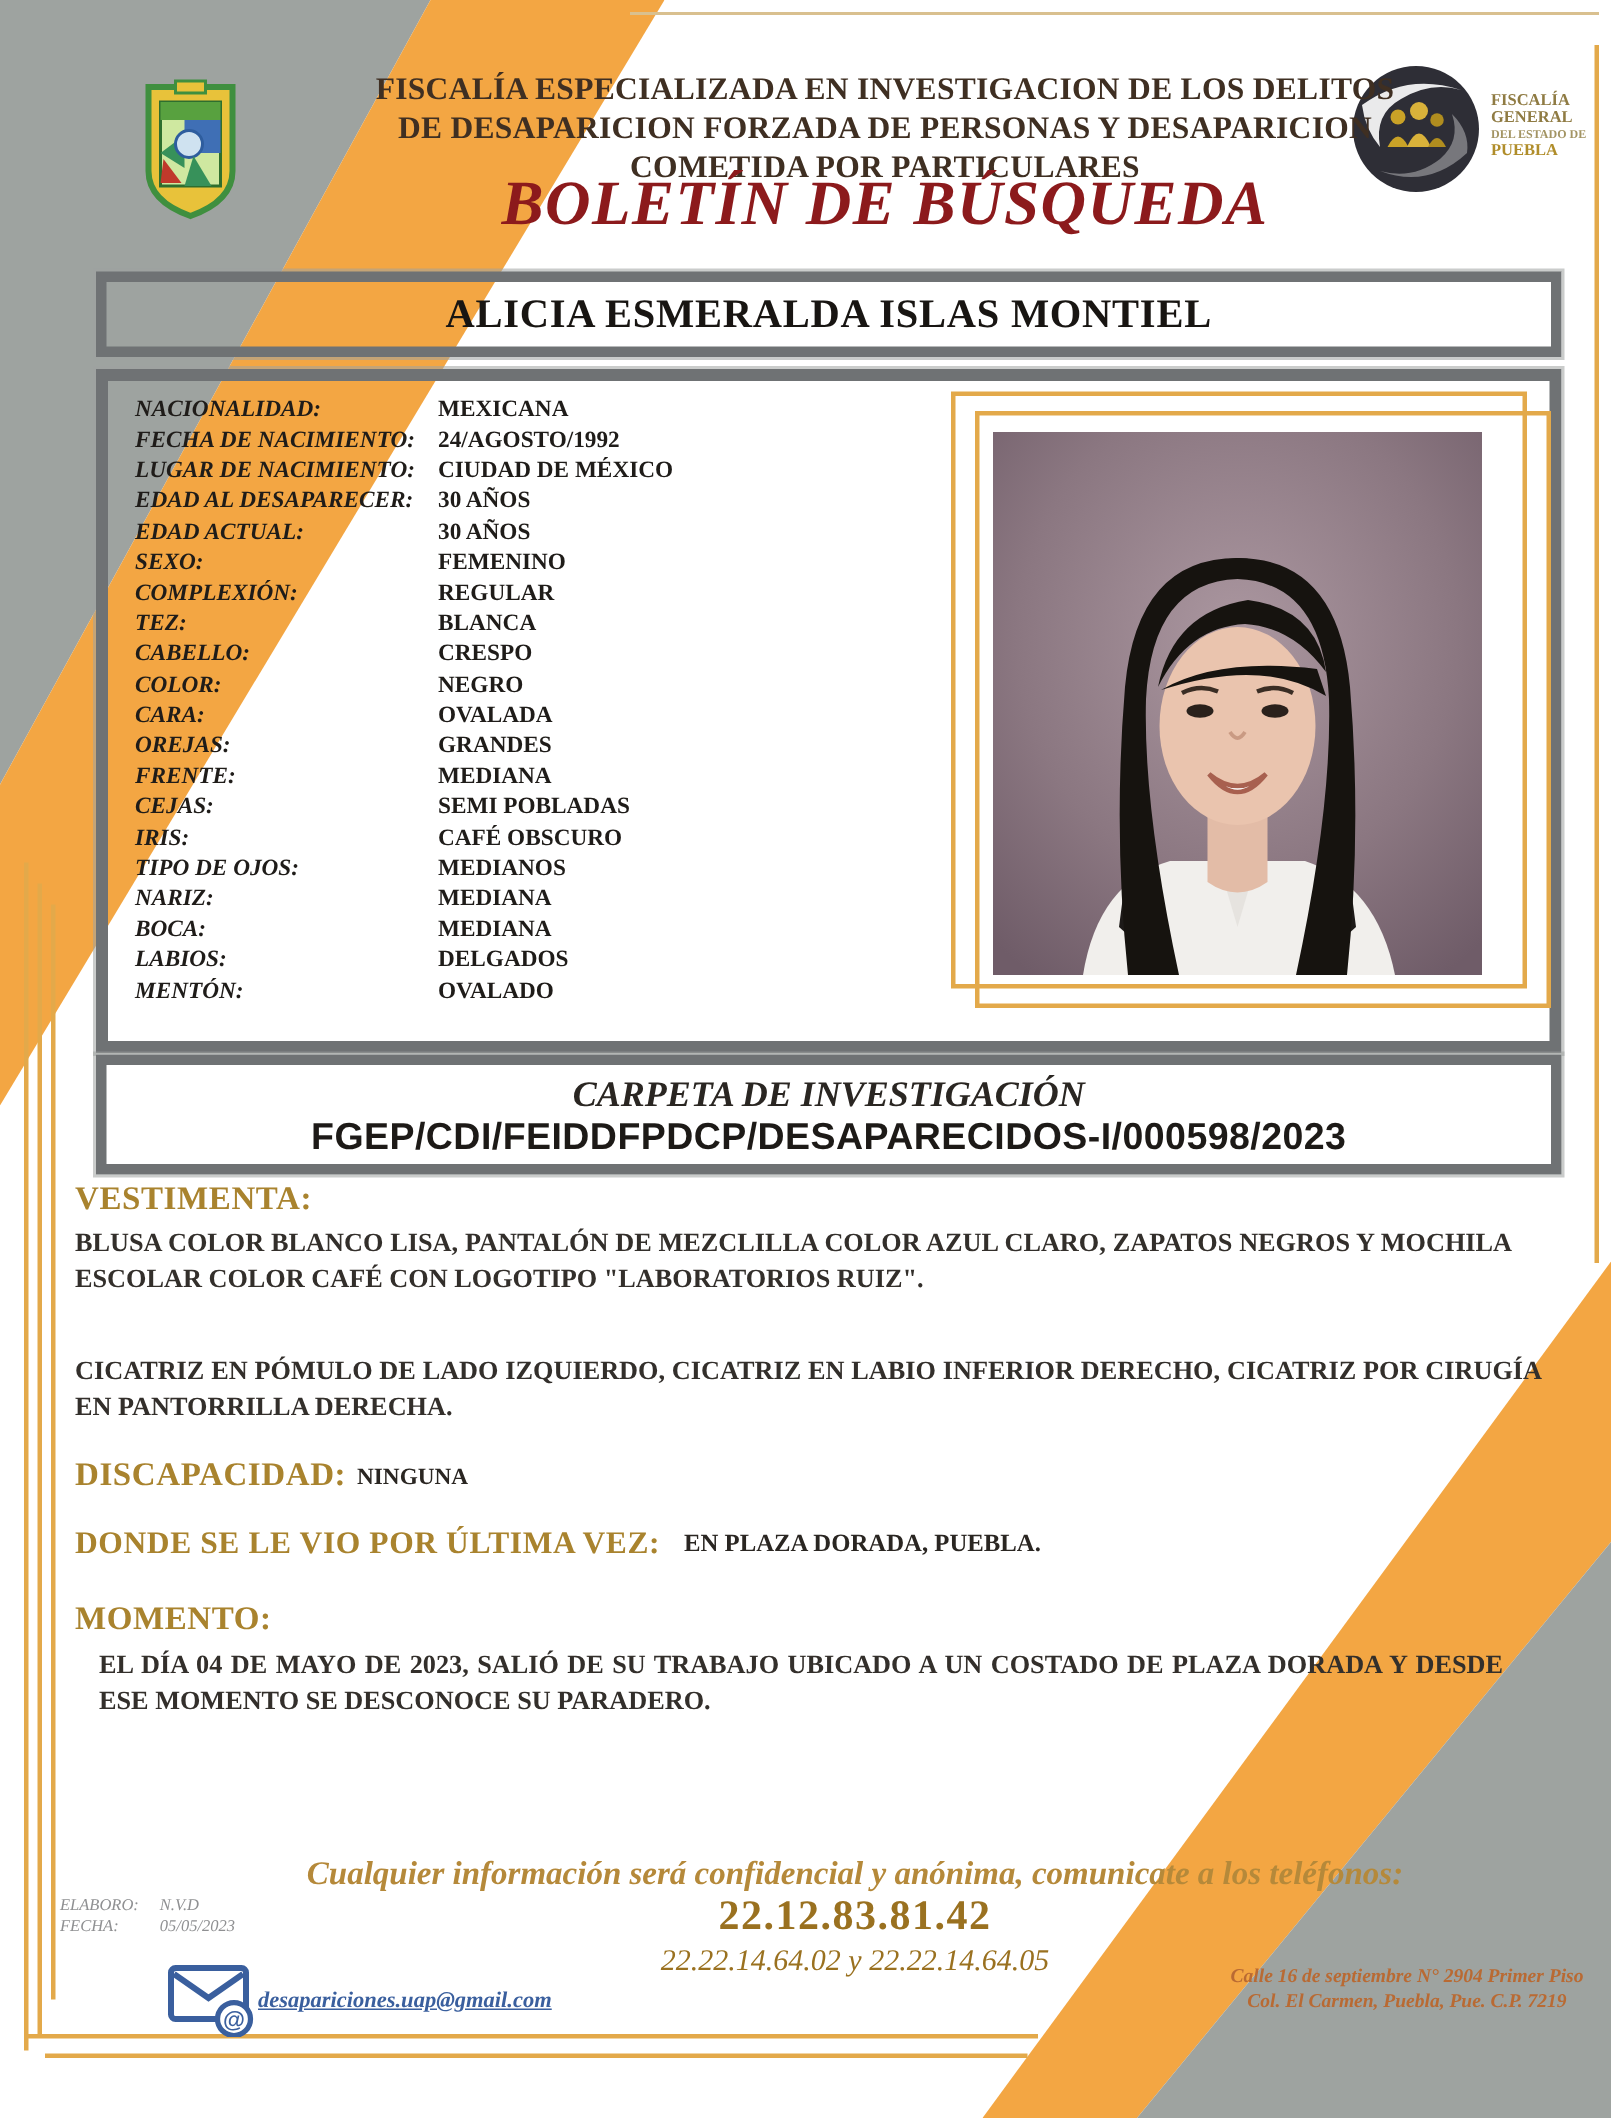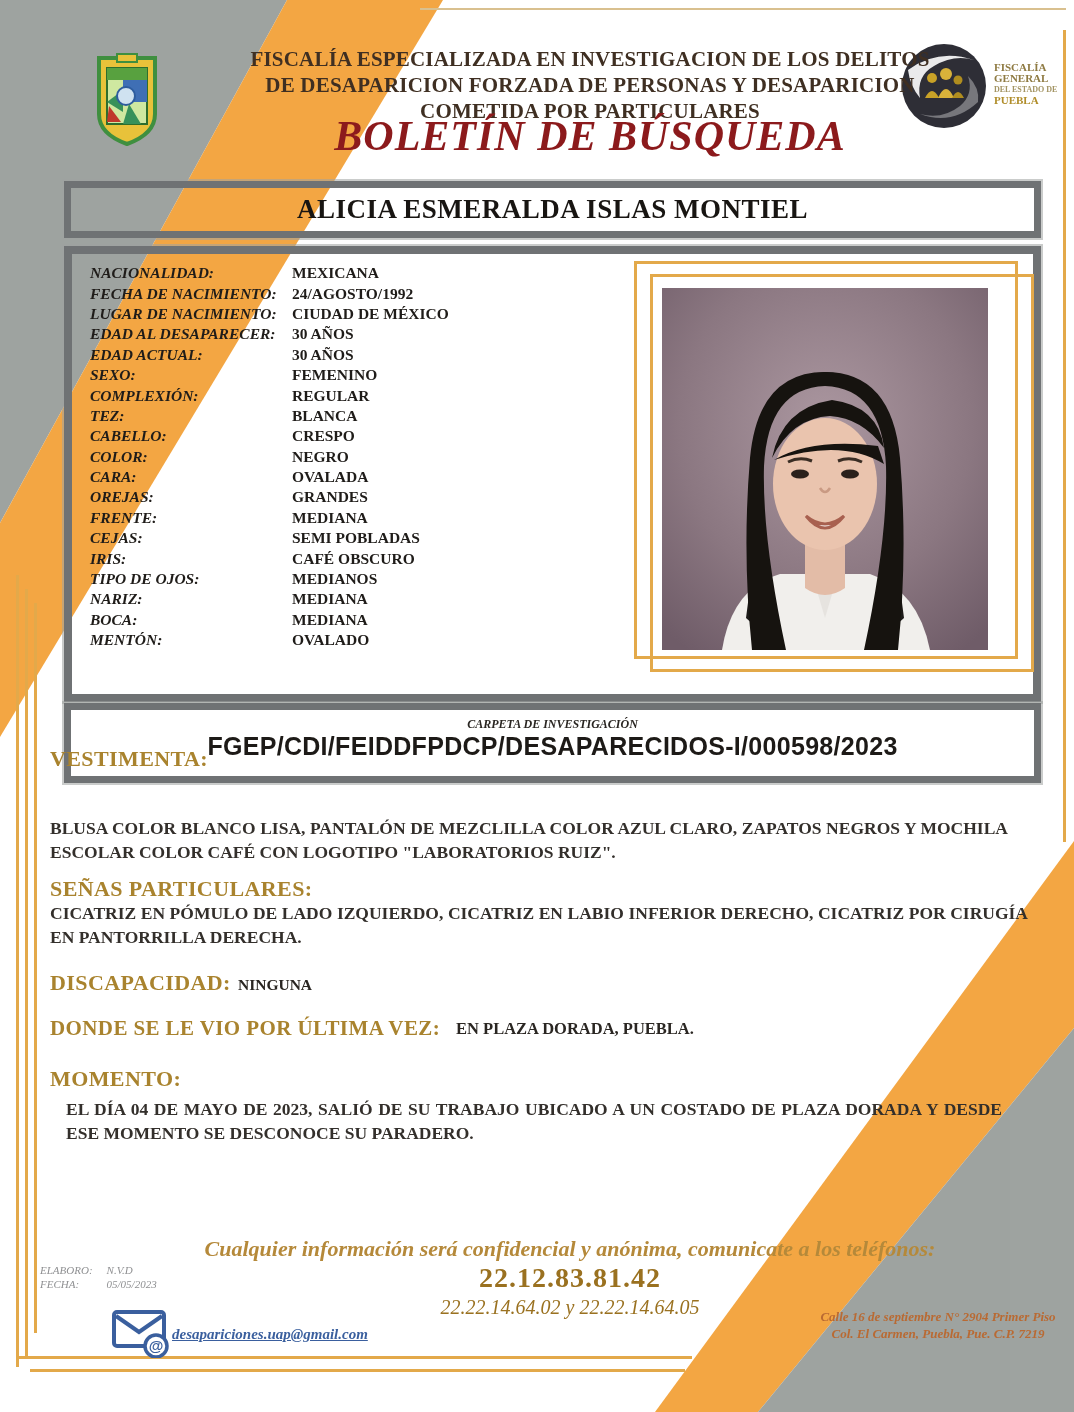--- a/index.html
+++ b/index.html
@@ -27,21 +27,21 @@
   .fge-text{font-weight:bold;color:#8f7b43;line-height:11px;}
   .person-name{font-weight:bold;font-size:27px;color:#181512;letter-spacing:.5px;white-space:nowrap;}
   
   .rows{position:absolute;left:90px;top:263px;width:560px;}
   .row{display:flex;height:20.4px;align-items:center;}
   .lbl{width:202px;font-style:italic;font-weight:bold;font-size:15.5px;color:#1f1c19;white-space:nowrap;}
   .val{font-weight:bold;font-size:15.5px;color:#1f1c19;white-space:nowrap;}
   
   .pframe{position:absolute;border:3px solid #e3a94a;background:transparent;}
   
-  .case-title{font-style:italic;font-weight:bold;font-size:12px;color:#2a2622;margin-top:7px;}
+  .case-title{font-style:italic;font-weight:bold;font-size:24px;color:#2a2622;margin-top:7px;}
   .case-number{font-family:"Liberation Sans","DejaVu Sans",sans-serif;font-weight:bold;font-size:25px;color:#1d1a17;letter-spacing:.3px;}
   
   .shead{position:absolute;font-weight:bold;font-size:22px;color:#a9832e;letter-spacing:.4px;white-space:nowrap;}
   .body-text{position:absolute;font-weight:bold;font-size:17.5px;line-height:24px;color:#332f2b;text-align:justify;}
   .inline-val{position:absolute;font-weight:bold;font-size:15.5px;color:#2a2622;white-space:nowrap;}
   
   .confidential{position:absolute;left:100px;top:1236px;width:940px;text-align:center;
                 font-weight:bold;font-style:italic;font-size:22px;color:#b5893a;}
   .phone-main{position:absolute;left:100px;top:1262px;width:940px;text-align:center;
               font-weight:bold;font-size:28px;color:#9a7120;letter-spacing:1px;}
@@ -184,20 +184,24 @@
         <span class="lbl">TIPO DE OJOS:</span>
         <span class="val">MEDIANOS</span>
       </div>
     <div class="row">
         <span class="lbl">NARIZ:</span>
         <span class="val">MEDIANA</span>
       </div>
     <div class="row">
         <span class="lbl">BOCA:</span>
         <span class="val">MEDIANA</span>
+      </div>
+    <div class="row">
+        <span class="lbl">LABIOS:</span>
+        <span class="val">DELGADOS</span>
       </div>
     <div class="row">
         <span class="lbl">MENTÓN:</span>
         <span class="val">OVALADO</span>
       </div>
   </div>
 
   <div class="pframe" style="left:634px;top:261px;width:378px;height:392px;"></div>
   <div class="pframe" style="left:650px;top:274px;width:378px;height:392px;"></div>
   <div class="abs" style="left:662px;top:288px;">
@@ -226,24 +230,23 @@
       <path d="M158 200 Q163 208 168 200" stroke="#c99a83" stroke-width="2.5" fill="none"></path>
       <path d="M144 228 Q163 244 182 228 Q163 252 144 228Z" fill="#ffffff" stroke="#a8604f" stroke-width="3"></path>
     </svg>
   </div>
 
   <div class="gbox case-box">
     <div class="case-title">CARPETA DE INVESTIGACIÓN</div>
     <div class="case-number">FGEP/CDI/FEIDDFPDCP/DESAPARECIDOS-I/000598/2023</div>
   </div>
 
-  <div class="shead" style="left:50px;top:746px;">VESTIMENTA:</div>
+  <div class="shead" style="left:50px;top:786px;">VESTIMENTA:</div>
   <div class="body-text" style="left:50px;top:816px;width:958px;">BLUSA COLOR BLANCO LISA, PANTALÓN DE MEZCLILLA COLOR AZUL CLARO, ZAPATOS NEGROS Y MOCHILA ESCOLAR COLOR CAFÉ CON LOGOTIPO "LABORATORIOS RUIZ".</div>
 
-  <div class="shead" style="left:50px;top:876px;">SEÑAS PARTICULARES:</div>
   <div class="body-text" style="left:50px;top:901px;width:978px;">CICATRIZ EN PÓMULO DE LADO IZQUIERDO, CICATRIZ EN LABIO INFERIOR DERECHO, CICATRIZ POR CIRUGÍA EN PANTORRILLA DERECHA.</div>
 
   <div class="shead" style="left:50px;top:970px;">DISCAPACIDAD:</div>
   <div class="inline-val" style="left:238px;top:976px;">NINGUNA</div>
 
   <div class="shead" style="left:50px;top:1016px;font-size:21px;">DONDE SE LE VIO POR ÚLTIMA VEZ:</div>
   <div class="inline-val" style="left:456px;top:1019px;font-size:16.5px;">EN PLAZA DORADA, PUEBLA.</div>
 
   <div class="shead" style="left:50px;top:1066px;">MOMENTO:</div>
   <div class="body-text" style="left:66px;top:1097px;width:936px;">EL DÍA 04 DE MAYO DE 2023, SALIÓ DE SU TRABAJO UBICADO A UN COSTADO DE PLAZA DORADA Y DESDE ESE MOMENTO SE DESCONOCE SU PARADERO.</div>

